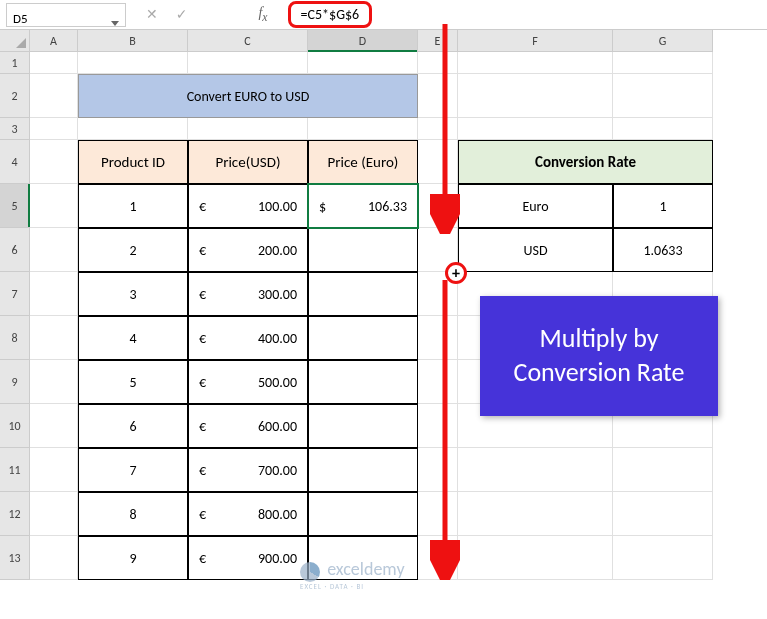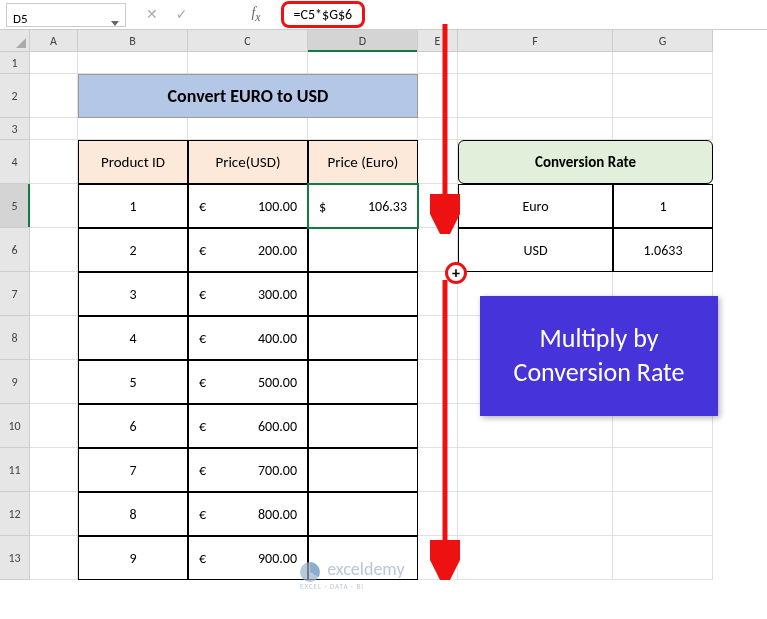--- a/index.html
+++ b/index.html
@@ -3,42 +3,42 @@
 <meta charset="utf-8">
 <style>
 * { box-sizing: border-box; margin: 0; padding: 0; }
 body { font-family: Calibri, Arial, sans-serif; font-size: 14px; background: #fff; width: 767px; height: 619px; position: relative; overflow: hidden; }
 
 
 .fbar { height: 30px; border-bottom: 1px solid #ccc; display: flex; align-items: center; background: #fff; }
 .name-box { width: 120px; height: 24px; border: 1px solid #ccc; margin-left: 6px; padding: 0 6px; display: flex; align-items: flex-end; justify-content: space-between; font-size: 13px; }
 .dd-arrow { width: 0; height: 0; border-left: 4px solid transparent; border-right: 4px solid transparent; border-top: 5px solid #666; }
 .fbar-btns { display: flex; gap: 18px; margin-left: 20px; color: #aaa; font-size: 14px; }
-.fx { font-style: italic; font-family: 'Times New Roman', serif; margin-left: 20px; color: #666; padding-left: 44px; }
+.fx { font-style: italic; font-family: 'Times New Roman', serif; margin-left: 27px; color: #666; padding-left: 44px; }
 .formula-in { margin-left: 14px; font-size: 14px; padding: 2px 6px; }
 .formula-highlight { border: 3px solid #e11; border-radius: 8px; padding: 2px 10px; }
 
 
 .sheet { display: grid; grid-template-columns: 30px 48px 110px 120px 110px 40px 155px 100px; }
 .hdr { background: #e6e6e6; text-align: center; font-size: 12px; color: #444; border-right: 1px solid #ccc; border-bottom: 1px solid #ccc; height: 22px; line-height: 22px; position: relative; }
 .hdr.sel { background: #d4d4d4; }
 .hdr.sel::after { content:''; position:absolute; bottom:-1px; left:0; right:0; height:2px; background:#107c41; }
 .corner { background: #e6e6e6; border-right: 1px solid #ccc; border-bottom: 1px solid #ccc; }
 .corner::before { content:''; position:absolute; right:3px; bottom:3px; width:0; height:0; border-right:10px solid #aaa; border-top:10px solid transparent; }
 
 .rh { background: #e6e6e6; text-align: center; font-size: 12px; color: #444; border-right: 1px solid #ccc; border-bottom: 1px solid #ccc; display:flex; align-items:center; justify-content:center; position:relative; }
 .rh.sel { background: #d4d4d4; }
 .rh.sel::after { content:''; position:absolute; right:-1px; top:0; bottom:0; width:2px; background:#107c41; }
 
 .cell { border-right: 1px solid #e0e0e0; border-bottom: 1px solid #e0e0e0; padding: 0 6px; display: flex; align-items: center; position: relative; background:#fff; }
 .r-short { height: 22px; }
 .r-tall { height: 44px; }
 
 
-.title-merge { background: #b4c7e7; font-weight: bold; font-size: 18px; justify-content: center; border: 1px solid #999; }
+.title-merge { background: #b4c7e7; font-weight: normal; font-size: 14px; justify-content: center; border: 1px solid #999; }
 .th { background: #fde9d9; border: 1.5px solid #000; font-weight: normal; font-size: 15px; justify-content: center; }
 .td { border: 1.5px solid #000; justify-content: center; font-size: 14px; }
 .td-euro { border: 1.5px solid #000; font-size: 14px; justify-content: space-between; padding: 0 10px; }
 .td-usd { border: 1.5px solid #000; font-size: 14px; justify-content: space-between; padding: 0 10px; }
 .sel-cell { outline: 2px solid #107c41; outline-offset: -1px; z-index: 2; }
 
 
 .cth { background: #e2efda; border: 1.5px solid #000; font-weight: bold; font-size: 15px; justify-content: center; }
 .ctd { border: 1.5px solid #000; font-size: 14px; justify-content: center; }
 
@@ -110,21 +110,21 @@
   <div class="cell r-short"></div>
   <div class="cell r-short"></div>
   <div class="cell r-short"></div>
 
   <div class="rh r-tall">4</div>
   <div class="cell r-tall"></div>
   <div class="cell r-tall th">Product ID</div>
   <div class="cell r-tall th">Price(USD)</div>
   <div class="cell r-tall th">Price (Euro)</div>
   <div class="cell r-tall"></div>
-  <div class="cell r-tall cth" style="grid-column: span 2; border-radius: 6px;">Conversion Rate</div>
+  <div class="cell r-tall cth" style="grid-column: span 2;">Conversion Rate</div>
 
   <div class="rh r-tall sel">5</div>
   <div class="cell r-tall"></div>
   <div class="cell r-tall td">1</div>
   <div class="cell r-tall td-euro">
       <span>€</span>
       <span>100.00</span>
     </div>
   <div class="cell r-tall td-usd sel-cell">
       <span>$</span>

